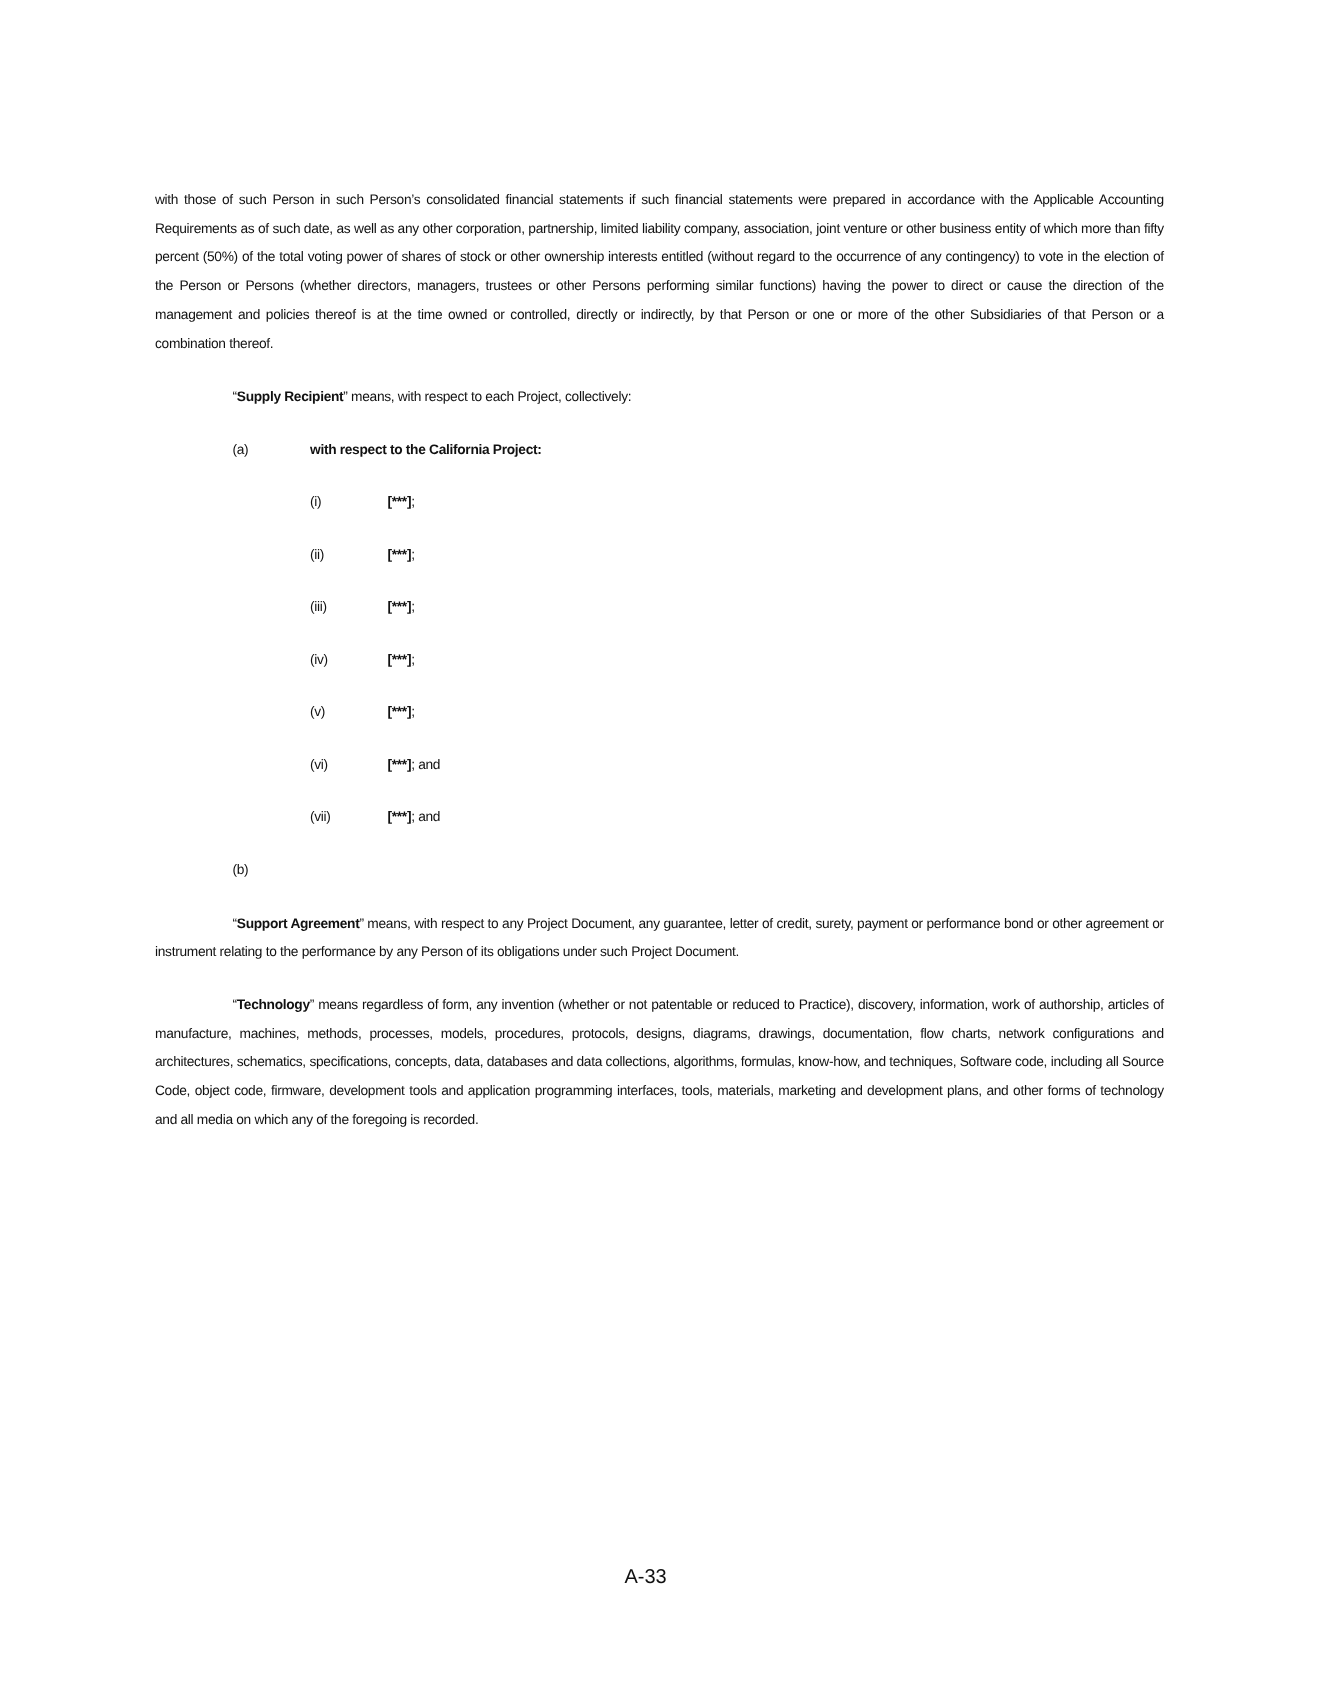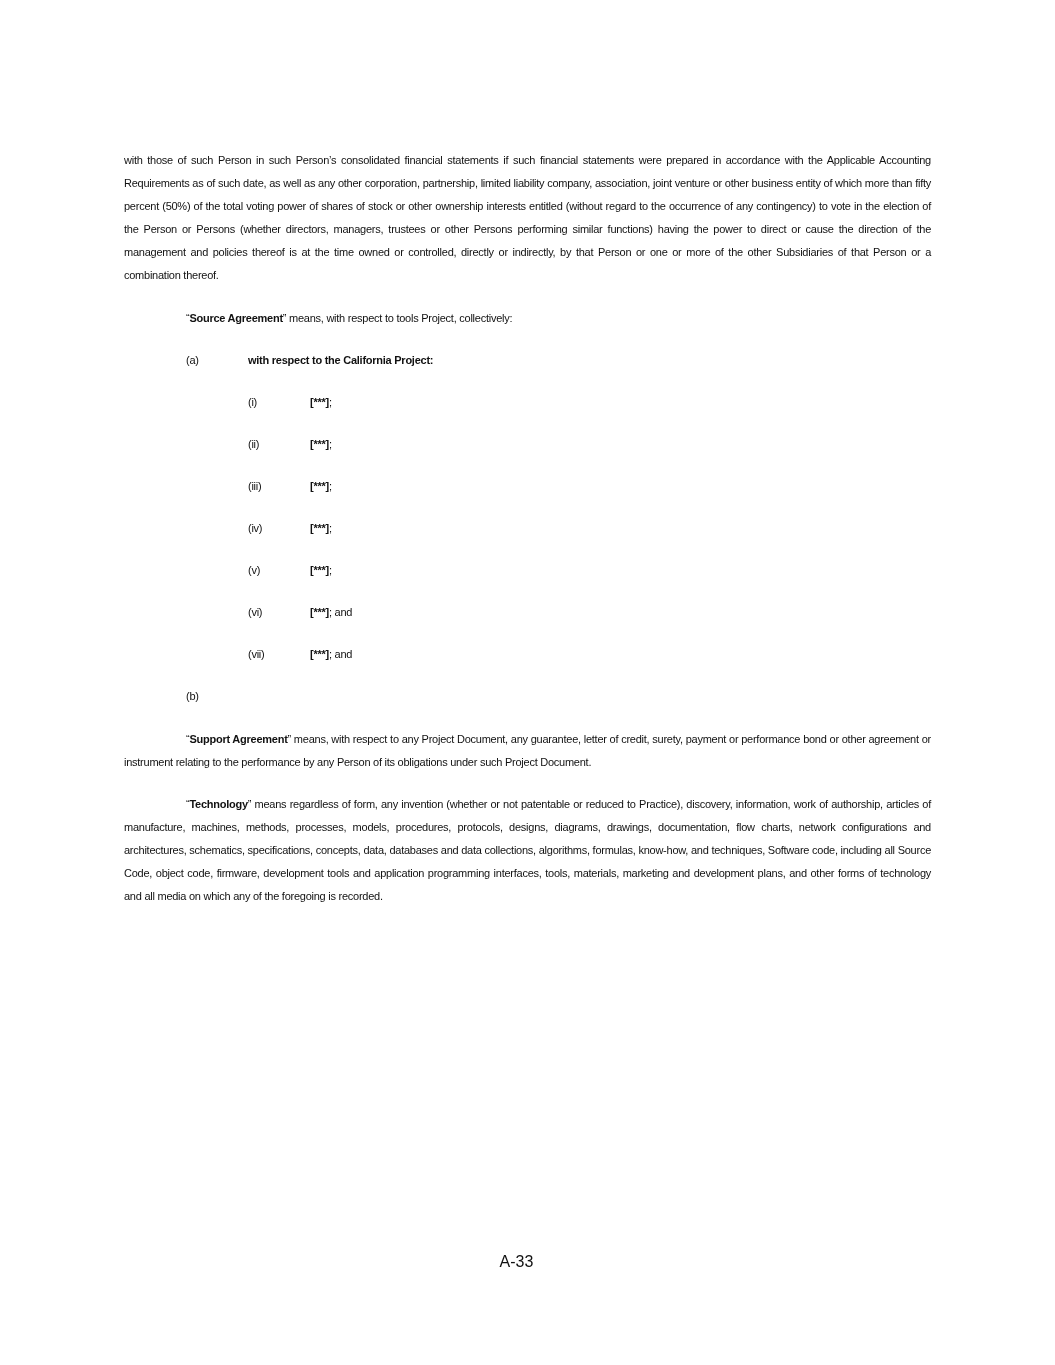--- a/index.html
+++ b/index.html
@@ -54,21 +54,21 @@
       line-height: 20px;
     }
   </style>
 </head>
 <body>
 
 <div class="page">
 
   <p>with those of such Person in such Person’s consolidated financial statements if such financial statements were prepared in accordance with the Applicable Accounting Requirements as of such date, as well as any other corporation, partnership, limited liability company, association, joint venture or other business entity of which more than fifty percent (50%) of the total voting power of shares of stock or other ownership interests entitled (without regard to the occurrence of any contingency) to vote in the election of the Person or Persons (whether directors, managers, trustees or other Persons performing similar functions) having the power to direct or cause the direction of the management and policies thereof is at the time owned or controlled, directly or indirectly, by that Person or one or more of the other Subsidiaries of that Person or a combination thereof.</p>
 
-  <p class="para-gap indent"><span>“</span><b>Source Agreement</b><span>” means, with respect to tools Project, collectively:</span></p>
+  <p class="para-gap indent"><span>“</span><b>Supply Recipient</b><span>” means, with respect to each Project, collectively:</span></p>
 
   <div class="item level-a">
     <span class="label">(a)</span>
     <span class="body">with respect to the California Project:</span>
   </div>
 
   <div class="item level-i">
     <span class="label">(i)</span>
     <span class="body"><b>[***]</b><span>;</span></span>
   </div>

